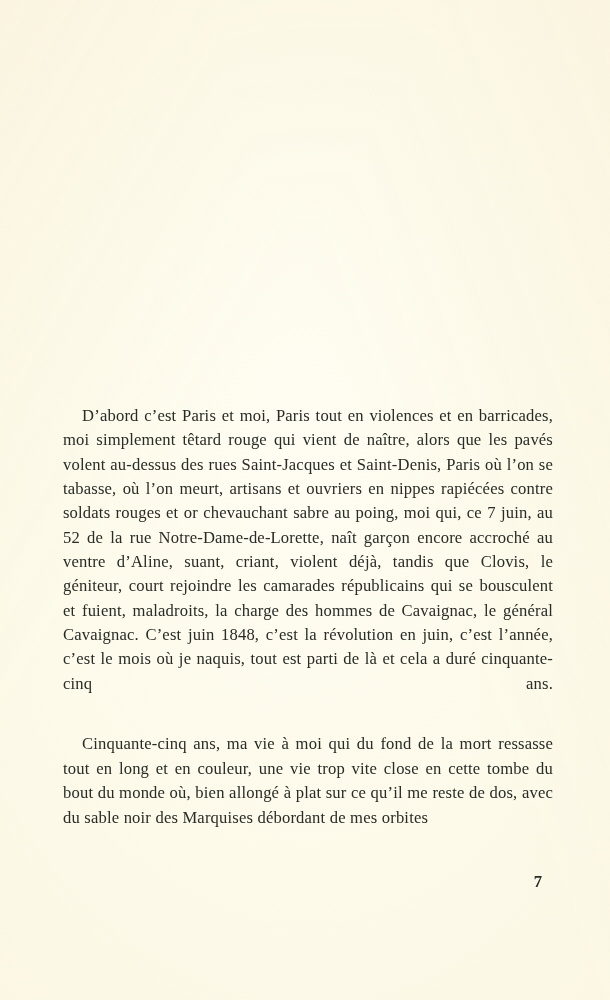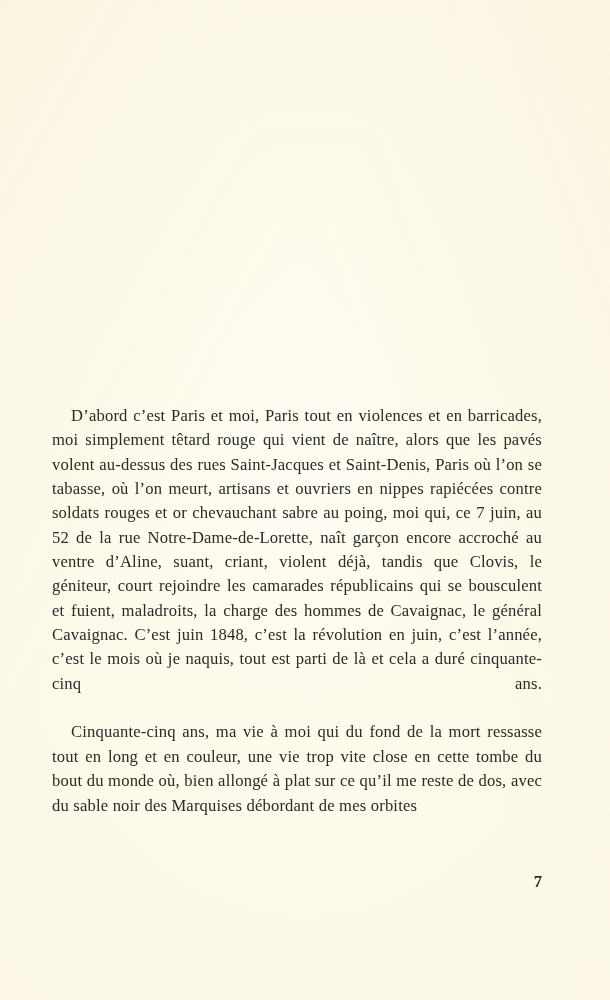--- a/index.html
+++ b/index.html
@@ -31,42 +31,42 @@
     inset: 0;
     pointer-events: none;
     background:
       linear-gradient(120deg, rgba(247,240,216,0.45) 0%, rgba(255,253,243,0) 38%),
       linear-gradient(250deg, rgba(246,239,214,0.40) 0%, rgba(255,253,243,0) 42%);
     opacity: .9;
   }
 
   .text-block {
     position: absolute;
-    left: 52px;
+    left: 63px;
     top: 404px;
     width: 490px;
   }
 
   .para {
     margin: 0;
     text-align: justify;
     text-justify: inter-word;
     text-indent: 1.15em;
     font-size: 16.6px;
     line-height: 24.35px;
     color: #272c27;
     font-family: "Liberation Serif", "DejaVu Serif", serif;
     letter-spacing: .01em;
     word-spacing: .005em;
     hyphens: manual;
     -webkit-hyphens: manual;
   }
 
   .para + .para {
-    margin-top: 0;
+    margin-top: 12px;
   }
 
   
   .para::after {
     content: "";
     display: inline-block;
     width: 100%;
   }
   .para.no-stretch::after {
     content: none;

